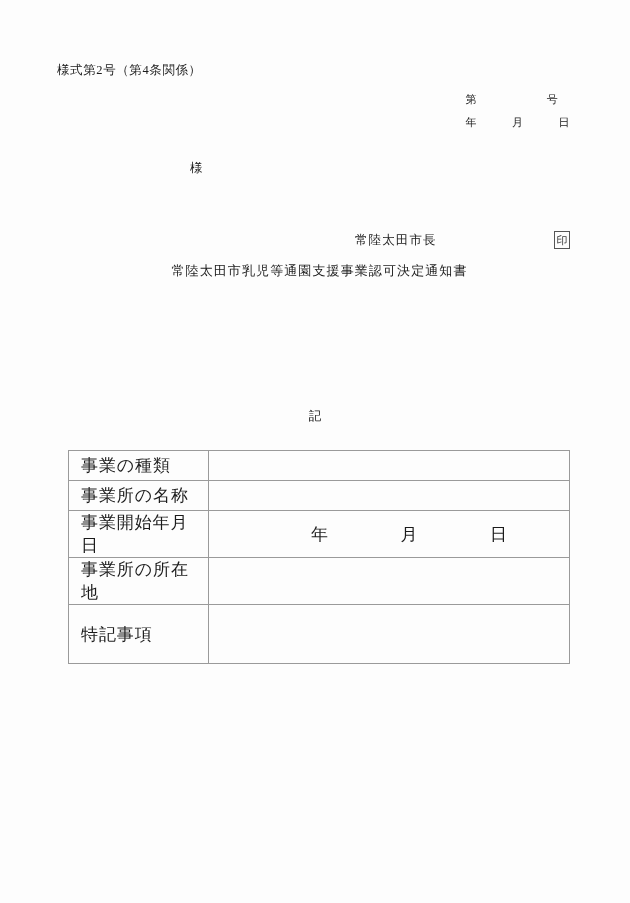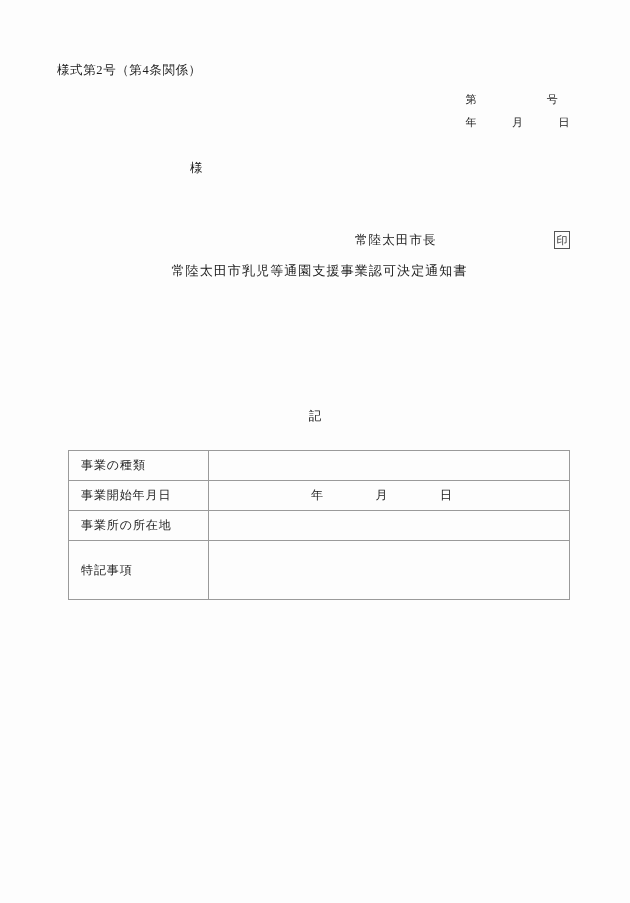--- a/index.html
+++ b/index.html
@@ -124,21 +124,21 @@
   }
 
   
   .form-table {
     position: absolute;
     left: 68px;
     top: 450px;
     width: 502px;
     border-collapse: collapse;
     table-layout: fixed;
-    font-size: 12px;
+    font-size: 17px;
   }
   .form-table td {
     border: 1px solid #9a9a9a;
     padding: 0 12px;
     vertical-align: middle;
     letter-spacing: 0.9px;
   }
   .form-table .label-cell {
     width: 115px;
   }
@@ -181,20 +181,24 @@
 
   <div class="ki-marker">記</div>
 
   <table class="form-table">
     <tbody>
       <tr class="std-row">
         <td class="label-cell">事業の種類</td>
         <td class="value-cell"></td>
       </tr>
       <tr class="std-row">
+        <td class="label-cell">事業所の名称</td>
+        <td class="value-cell"></td>
+      </tr>
+      <tr class="std-row">
         <td class="label-cell">事業開始年月日</td>
         <td class="value-cell">
           <span class="date-slot">年　　　　月　　　　日</span>
         </td>
       </tr>
       <tr class="std-row">
         <td class="label-cell">事業所の所在地</td>
         <td class="value-cell"></td>
       </tr>
       <tr class="tall-row">

